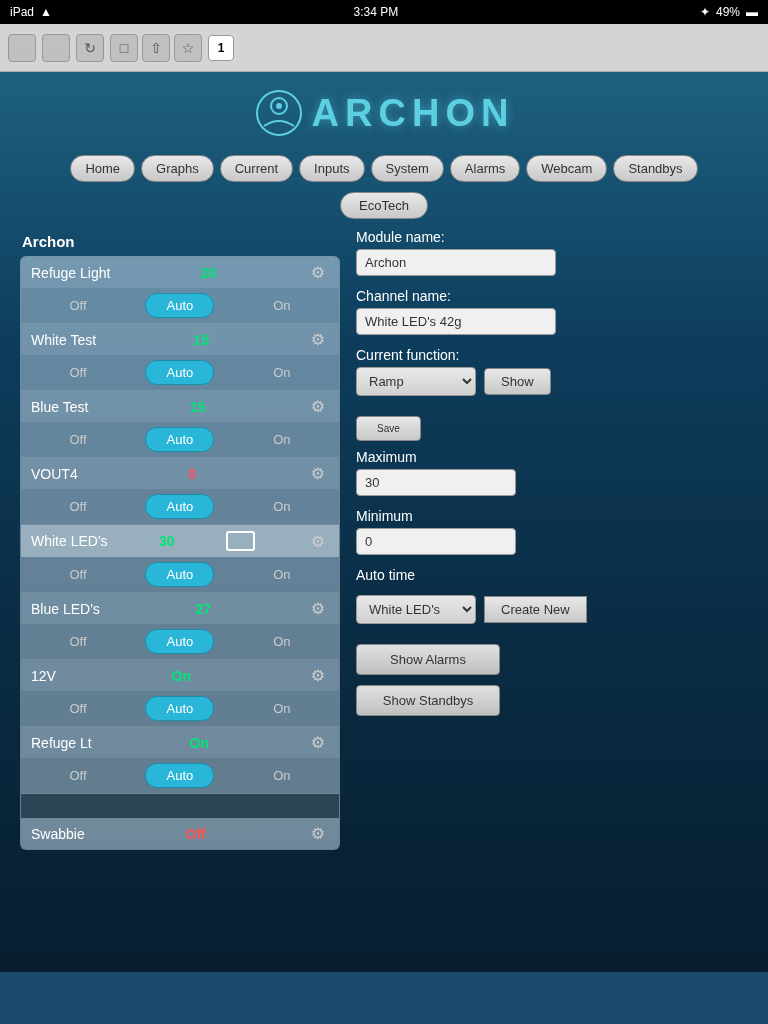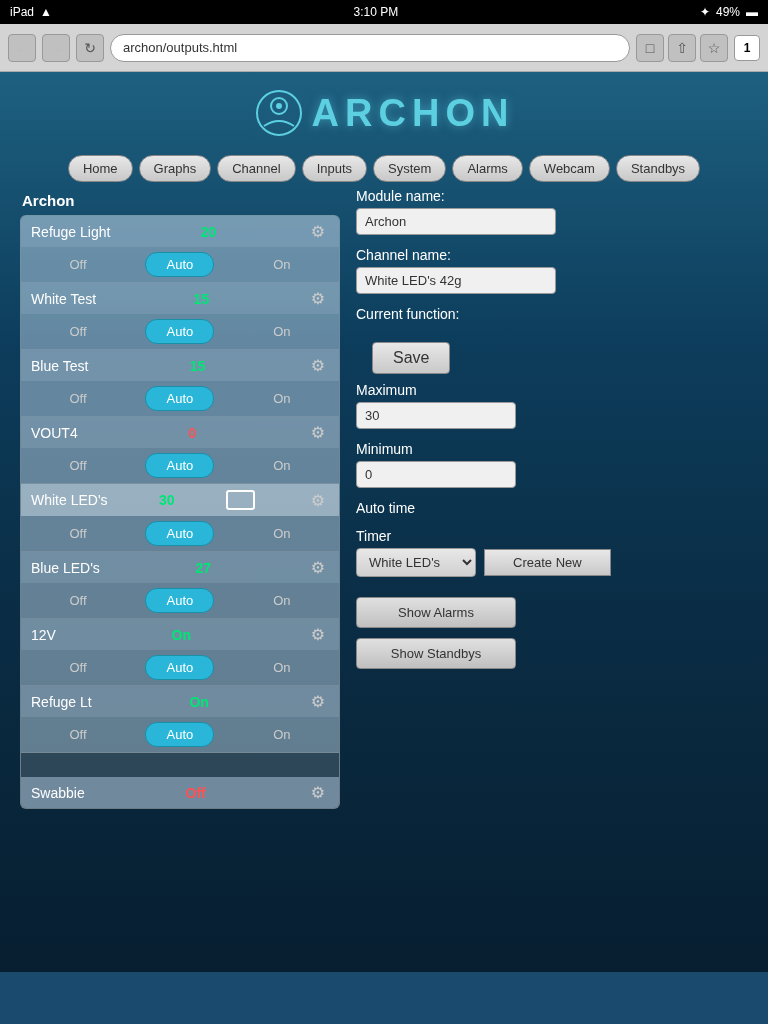--- a/index.html
+++ b/index.html
@@ -287,23 +287,23 @@
       font-size: 13px;
       cursor: pointer;
     }
 
     .save-btn {
       padding: 6px 20px;
       border: 1px solid #888;
       border-radius: 4px;
       background: linear-gradient(180deg, #e8e8e8, #c8c8c8);
       color: #333;
-      font-size: 16px;
-      cursor: pointer;
-      margin: 8px 16px;
+      font-size: 10px;
+      cursor: pointer;
+      margin: 8px 0;
     }
 
     .number-input {
       width: 160px;
       padding: 5px 8px;
       border: 1px solid #999;
       border-radius: 4px;
       background: #f0f0f0;
       color: #333;
       font-size: 13px;
@@ -319,72 +319,69 @@
       padding: 5px 8px;
       border: 1px solid #999;
       border-radius: 4px;
       background: linear-gradient(180deg, #e8e8e8, #d0d0d0);
       color: #333;
       font-size: 13px;
       min-width: 120px;
     }
 
     .create-btn {
-      padding: 5px 28px;
+      padding: 5px 16px;
       border: 1px solid #888;
       border-radius: 0;
       background: linear-gradient(180deg, #e8e8e8, #c8c8c8);
       color: #333;
       font-size: 13px;
       cursor: pointer;
       text-align: center;
     }
 
     .action-btn {
       display: block;
       padding: 7px 20px;
       border: 1px solid #888;
       border-radius: 4px;
       background: linear-gradient(180deg, #e0e0e0, #c0c0c0);
       color: #333;
       font-size: 13px;
       cursor: pointer;
       margin-bottom: 10px;
-      width: 160px;
+      width: 144px;
       text-align: center;
     }
 
     
     .output-row-highlighted .output-header {
       background: rgba(180,210,230,0.5);
     }
   </style>
 </head>
 <body>
 
 <div class="status-bar">
   <div class="status-bar-left">
     <span>iPad</span>
     <span>▲</span>
   </div>
-  <span>3:10 PM</span>
+  <span>3:34 PM</span>
   <div class="status-bar-right">
     <span>✦</span>
     <span>49%</span>
     <span>▬</span>
   </div>
 </div>
 
 <div class="browser-bar">
   <div class="browser-btn disabled">←</div>
   <div class="browser-btn disabled">→</div>
   <div class="browser-btn">↻</div>
-  <div class="url-bar">
-    <span>archon/outputs.html</span>
-  </div>
   <div class="browser-actions">
     <div class="browser-btn">□</div>
     <div class="browser-btn">⇧</div>
     <div class="browser-btn">☆</div>
   </div>
   <div class="tab-badge">1</div>
 </div>
 
 <div class="page-bg">
 
@@ -396,28 +393,31 @@
         <path d="M10 38 Q25 28 40 38" fill="none" stroke="#5cd0e0" stroke-width="2"></path>
         <circle cx="25" cy="18" r="3" fill="#5cd0e0"></circle>
       </svg>
       <span class="logo-text">ARCHON</span>
     </div>
   </div>
 
   <div class="nav-bar">
     <button class="nav-btn">Home</button>
     <button class="nav-btn">Graphs</button>
-    <button class="nav-btn">Channel</button>
+    <button class="nav-btn">Current</button>
     <button class="nav-btn">Inputs</button>
     <button class="nav-btn">System</button>
     <button class="nav-btn">Alarms</button>
     <button class="nav-btn">Webcam</button>
     <button class="nav-btn">Standbys</button>
   </div>
 
+  <div class="nav-bar-2">
+    <button class="nav-btn-alt">EcoTech</button>
+  </div>
 
   <div class="main-content">
 
     <div class="left-panel">
       <div class="section-title">Archon</div>
 
       <div class="outputs-box">
 
         <div class="output-row">
           <div class="output-header">
@@ -543,40 +543,47 @@
         <input type="text" class="text-input" value="Archon" style="">
       </div>
 
       <div class="field-group">
         <div class="field-label">Channel name:</div>
         <input type="text" class="text-input" value="White LED's 42g" style="">
       </div>
 
       <div class="field-group">
         <div class="field-label">Current function:</div>
+        <div class="function-row">
+          <select class="select-input">
+            <option>Ramp</option>
+            <option>On/Off</option>
+            <option>Manual</option>
+          </select>
+          <button class="show-btn">Show</button>
+        </div>
       </div>
 
       <button class="save-btn">Save</button>
 
       <div class="field-group">
         <div class="field-label">Maximum</div>
         <input type="text" class="number-input" value="30" style="">
       </div>
 
       <div class="field-group">
         <div class="field-label">Minimum</div>
         <input type="text" class="number-input" value="0" style="">
       </div>
 
       <div class="field-group">
         <div class="field-label">Auto time</div>
       </div>
 
       <div class="field-group">
-        <div class="field-label">Timer</div>
         <div class="timer-row">
           <select class="timer-select">
             <option>White LED's</option>
             <option>Blue LED's</option>
           </select>
           <button class="create-btn">Create New</button>
         </div>
       </div>
 
       <div style="margin-top: 20px;">

